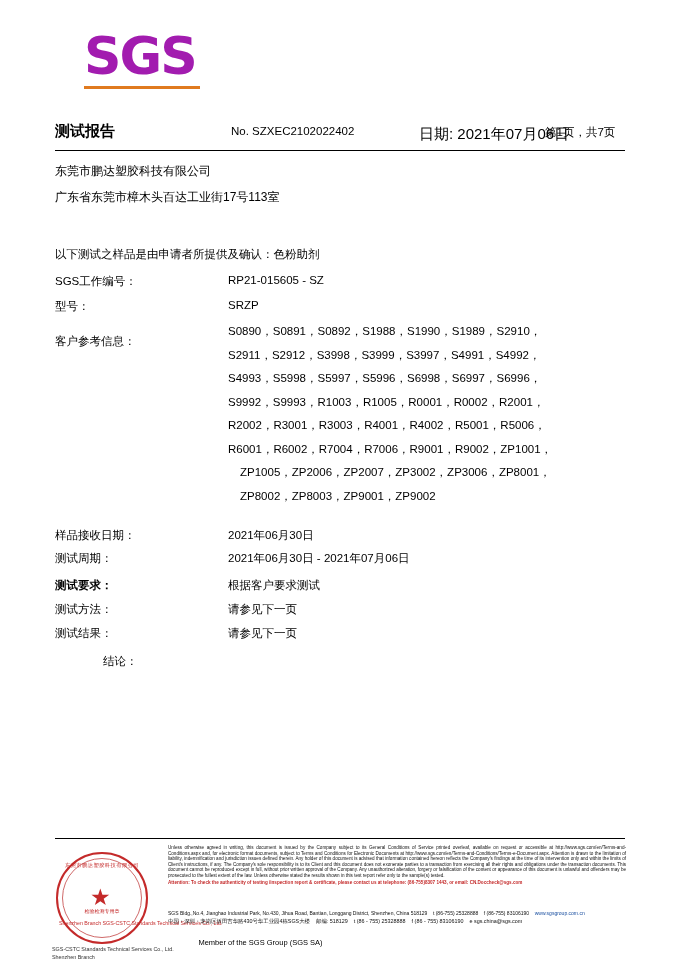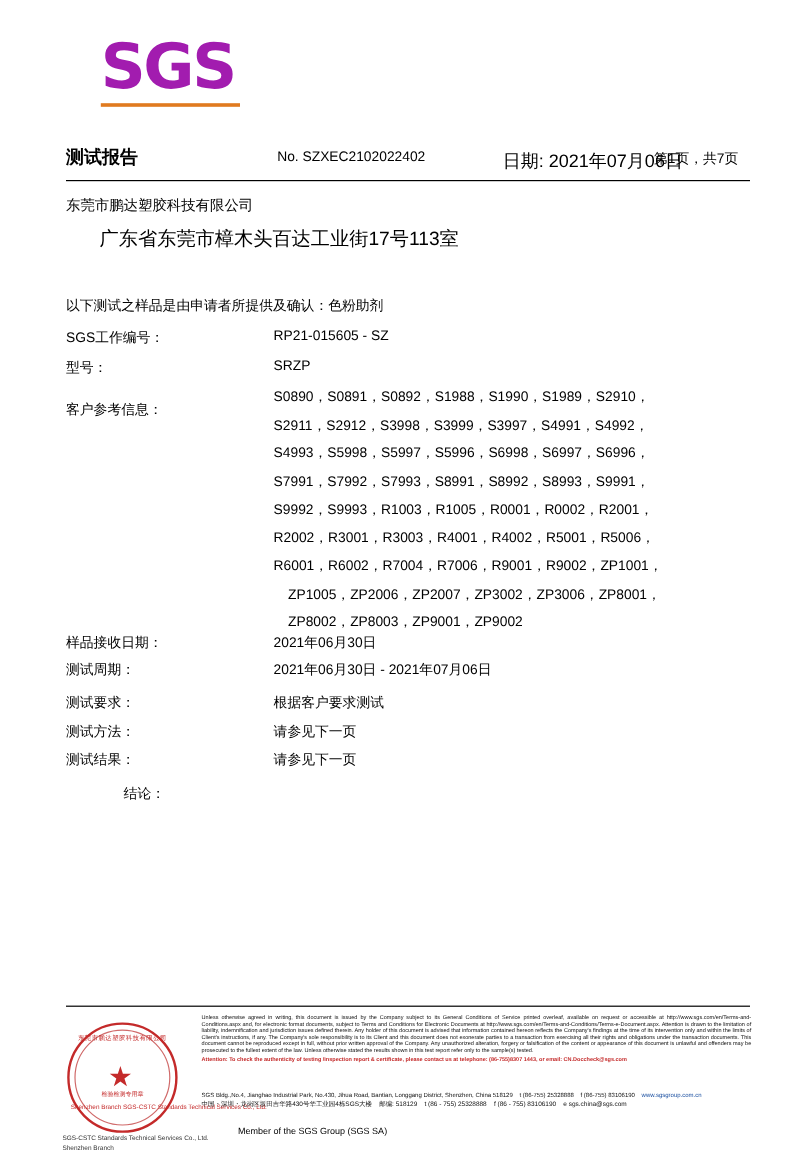--- a/index.html
+++ b/index.html
@@ -94,22 +94,21 @@
   .company-name {
     position: absolute;
     left: 55px;
     top: 163px;
     font-size: 12px;
   }
   .company-addr {
     position: absolute;
     left: 55px;
     top: 189px;
-    font-size: 16px;
-    margin-left: 28px;
+    font-size: 12px;
   }
 
   
   .intro-line {
     position: absolute;
     left: 55px;
     top: 247px;
     font-size: 11.5px;
   }
   .field-label {
@@ -307,35 +306,34 @@
   <div class="field-value" style="top:274px;">RP21-015605 - SZ</div>
 
   <div class="field-label" style="top:299px;">型号：</div>
   <div class="field-value" style="top:299px;">SRZP</div>
 
   <div class="field-label" style="top:334px;">客户参考信息：</div>
   <div class="field-value ref-lines" style="top:320px;">
     <div>S0890，S0891，S0892，S1988，S1990，S1989，S2910，</div>
     <div>S2911，S2912，S3998，S3999，S3997，S4991，S4992，</div>
     <div>S4993，S5998，S5997，S5996，S6998，S6997，S6996，</div>
-    <div>S7991，S7992，S7993，S8991，S8992，S8993，S9991，</div>
     <div>S9992，S9993，R1003，R1005，R0001，R0002，R2001，</div>
     <div>R2002，R3001，R3003，R4001，R4002，R5001，R5006，</div>
     <div>R6001，R6002，R7004，R7006，R9001，R9002，ZP1001，</div>
     <div class="indent">ZP1005，ZP2006，ZP2007，ZP3002，ZP3006，ZP8001，</div>
     <div class="indent">ZP8002，ZP8003，ZP9001，ZP9002</div>
   </div>
 
   <div class="field-label" style="top:528px;">样品接收日期：</div>
   <div class="field-value" style="top:528px;">2021年06月30日</div>
 
   <div class="field-label" style="top:551px;">测试周期：</div>
   <div class="field-value" style="top:551px;">2021年06月30日 - 2021年07月06日</div>
 
-  <div class="field-label" style="top:578px;">测试要求：</div>
+  <div class="field-label" style="top:578px;font-weight:bold;">测试要求：</div>
   <div class="field-value" style="top:578px;">根据客户要求测试</div>
 
   <div class="field-label" style="top:602px;">测试方法：</div>
   <div class="field-value" style="top:602px;">请参见下一页</div>
 
   <div class="field-label" style="top:626px;">测试结果：</div>
   <div class="field-value" style="top:626px;">请参见下一页</div>
 
   <div class="field-label" style="top:654px;margin-left:48px;">结论：</div>
 

